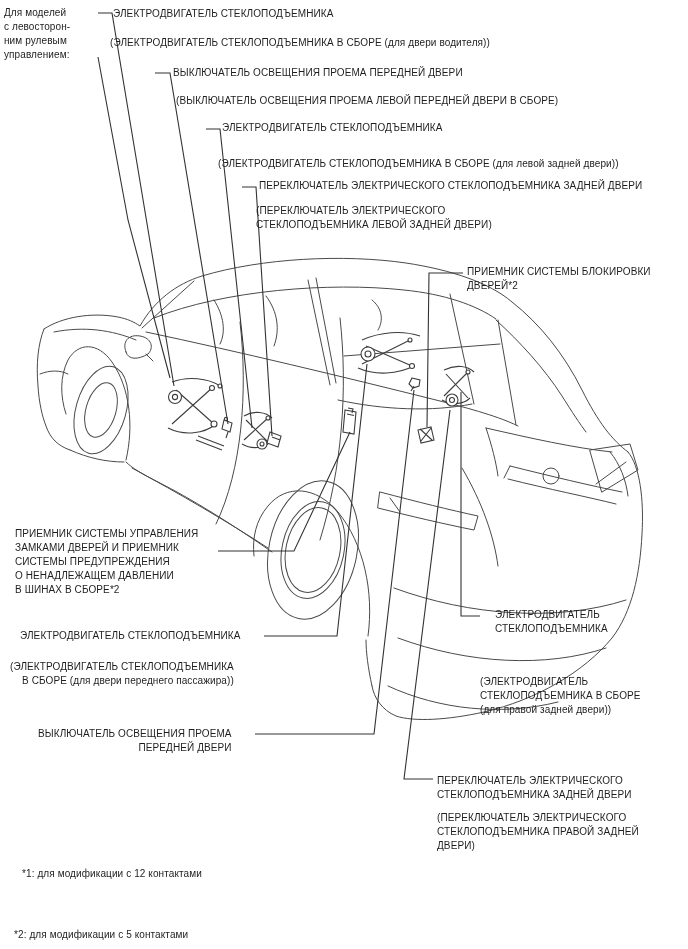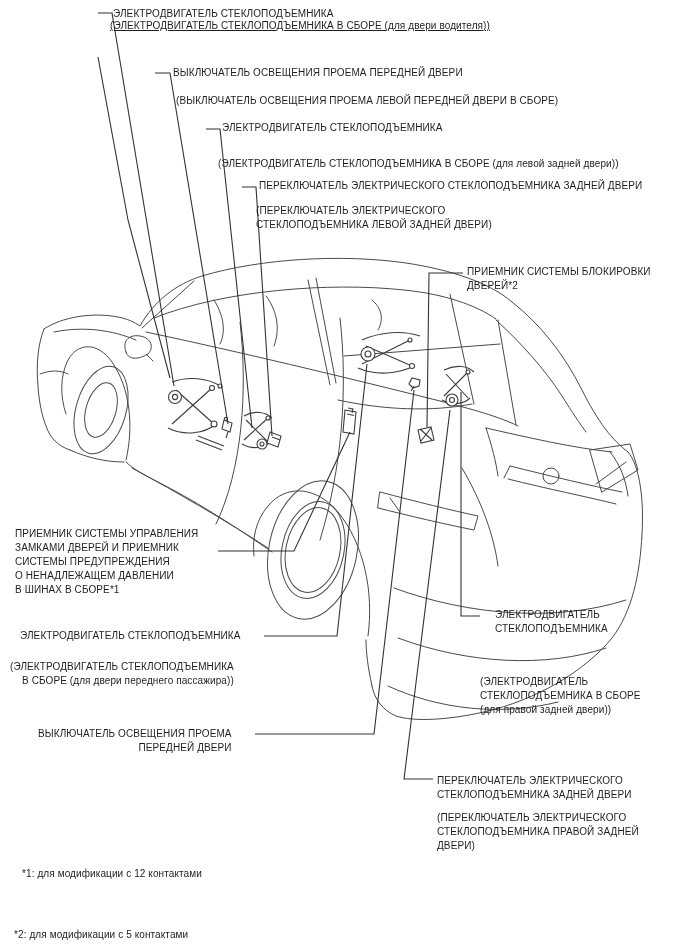--- a/index.html
+++ b/index.html
@@ -11,21 +11,21 @@
   .lbl{
     position:absolute;
     font:10px/14px "Liberation Sans",sans-serif;
     color:#1e1e1e;
     white-space:pre-line;
     letter-spacing:0.1px;
   }
   
   #note    {left:4px;   top:6px;   }
   #l1a     {left:113px; top:7px;   }
-  #l1b     {left:110px; top:19px;text-decoration:underline;  }
+  #l1b     {left:110px; top:36px;  }
   #l2a     {left:173px; top:66px;  }
   #l2b     {left:176px; top:94px;  }
   #l3a     {left:222px; top:121px; }
   #l3b     {left:218px; top:157px; }
   #l4a     {left:259px; top:179px; }
   #l4b     {left:256px; top:204px; }
   #l5      {left:467px; top:265px; }
   #l6      {left:15px;  top:527px; }
   #l7a     {left:20px;  top:629px; }
   #l7b     {left:10px;  top:660px;text-align:right; }
@@ -202,20 +202,24 @@
       <path d="M242,187 L256,187 L272,436"></path>
       <path d="M463,273 L429,273 L427,427"></path>
       <path d="M218,551 L294,551 L350,432"></path>
       <path d="M264,636 L337,636 L367,364"></path>
       <path d="M255,734 L374,734 L414,390"></path>
       <path d="M480,616 L461,616 L461,392"></path>
       <path d="M433,779 L404,779 L450,410"></path>
     </g>
   </svg>
 
+  <div class="lbl" id="note">Для моделей
+с левосторон-
+ним рулевым
+управлением:</div>
 
   <div class="lbl" id="l1a">ЭЛЕКТРОДВИГАТЕЛЬ СТЕКЛОПОДЪЕМНИКА</div>
   <div class="lbl" id="l1b">(ЭЛЕКТРОДВИГАТЕЛЬ СТЕКЛОПОДЪЕМНИКА В СБОРЕ (для двери водителя))</div>
 
   <div class="lbl" id="l2a">ВЫКЛЮЧАТЕЛЬ ОСВЕЩЕНИЯ ПРОЕМА ПЕРЕДНЕЙ ДВЕРИ</div>
   <div class="lbl" id="l2b">(ВЫКЛЮЧАТЕЛЬ ОСВЕЩЕНИЯ ПРОЕМА ЛЕВОЙ ПЕРЕДНЕЙ ДВЕРИ В СБОРЕ)</div>
 
   <div class="lbl" id="l3a">ЭЛЕКТРОДВИГАТЕЛЬ СТЕКЛОПОДЪЕМНИКА</div>
   <div class="lbl" id="l3b">(ЭЛЕКТРОДВИГАТЕЛЬ СТЕКЛОПОДЪЕМНИКА В СБОРЕ (для левой задней двери))</div>
 
@@ -223,21 +227,21 @@
   <div class="lbl" id="l4b">(ПЕРЕКЛЮЧАТЕЛЬ ЭЛЕКТРИЧЕСКОГО
 СТЕКЛОПОДЪЕМНИКА ЛЕВОЙ ЗАДНЕЙ ДВЕРИ)</div>
 
   <div class="lbl" id="l5">ПРИЕМНИК СИСТЕМЫ БЛОКИРОВКИ
 ДВЕРЕЙ*2</div>
 
   <div class="lbl" id="l6">ПРИЕМНИК СИСТЕМЫ УПРАВЛЕНИЯ
 ЗАМКАМИ ДВЕРЕЙ И ПРИЕМНИК
 СИСТЕМЫ ПРЕДУПРЕЖДЕНИЯ
 О НЕНАДЛЕЖАЩЕМ ДАВЛЕНИИ
-В ШИНАХ В СБОРЕ*1</div>
+В ШИНАХ В СБОРЕ*2</div>
 
   <div class="lbl" id="l7a">ЭЛЕКТРОДВИГАТЕЛЬ СТЕКЛОПОДЪЕМНИКА</div>
   <div class="lbl" id="l7b">(ЭЛЕКТРОДВИГАТЕЛЬ СТЕКЛОПОДЪЕМНИКА
 В СБОРЕ (для двери переднего пассажира))</div>
 
   <div class="lbl" id="l8a">ВЫКЛЮЧАТЕЛЬ ОСВЕЩЕНИЯ ПРОЕМА
 ПЕРЕДНЕЙ ДВЕРИ</div>
 
   <div class="lbl" id="l9a">ЭЛЕКТРОДВИГАТЕЛЬ
 СТЕКЛОПОДЪЕМНИКА</div>

